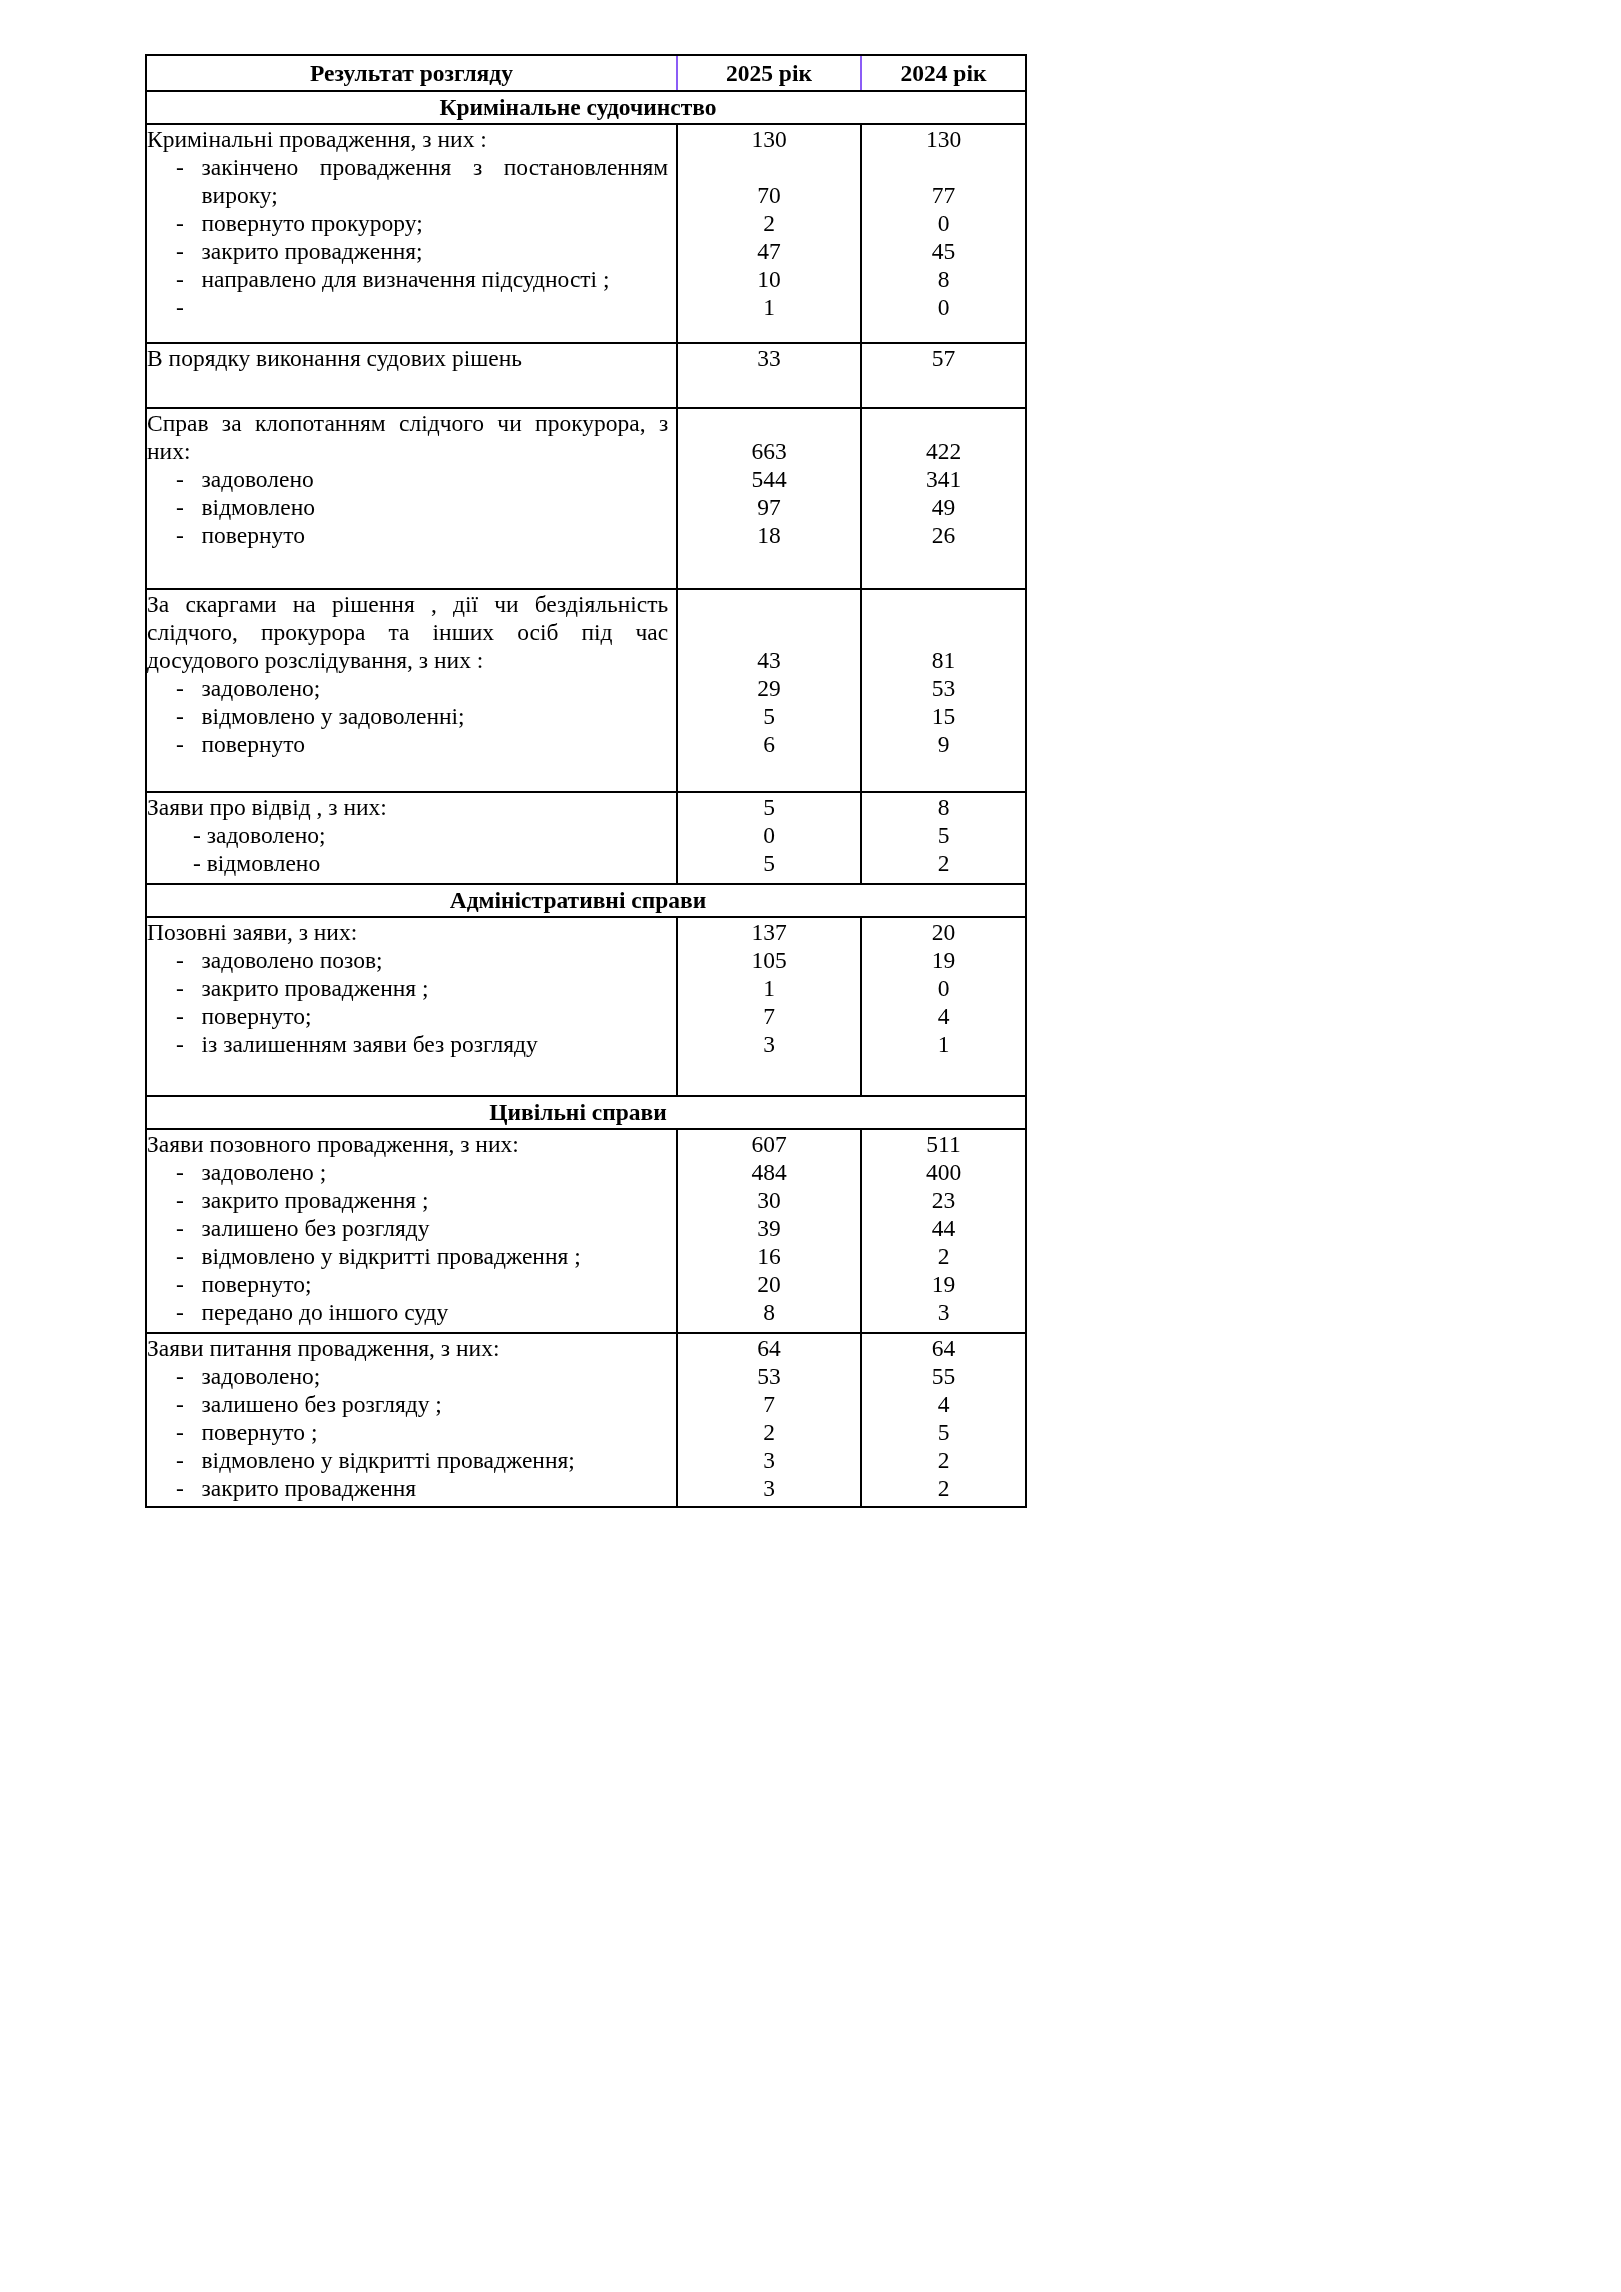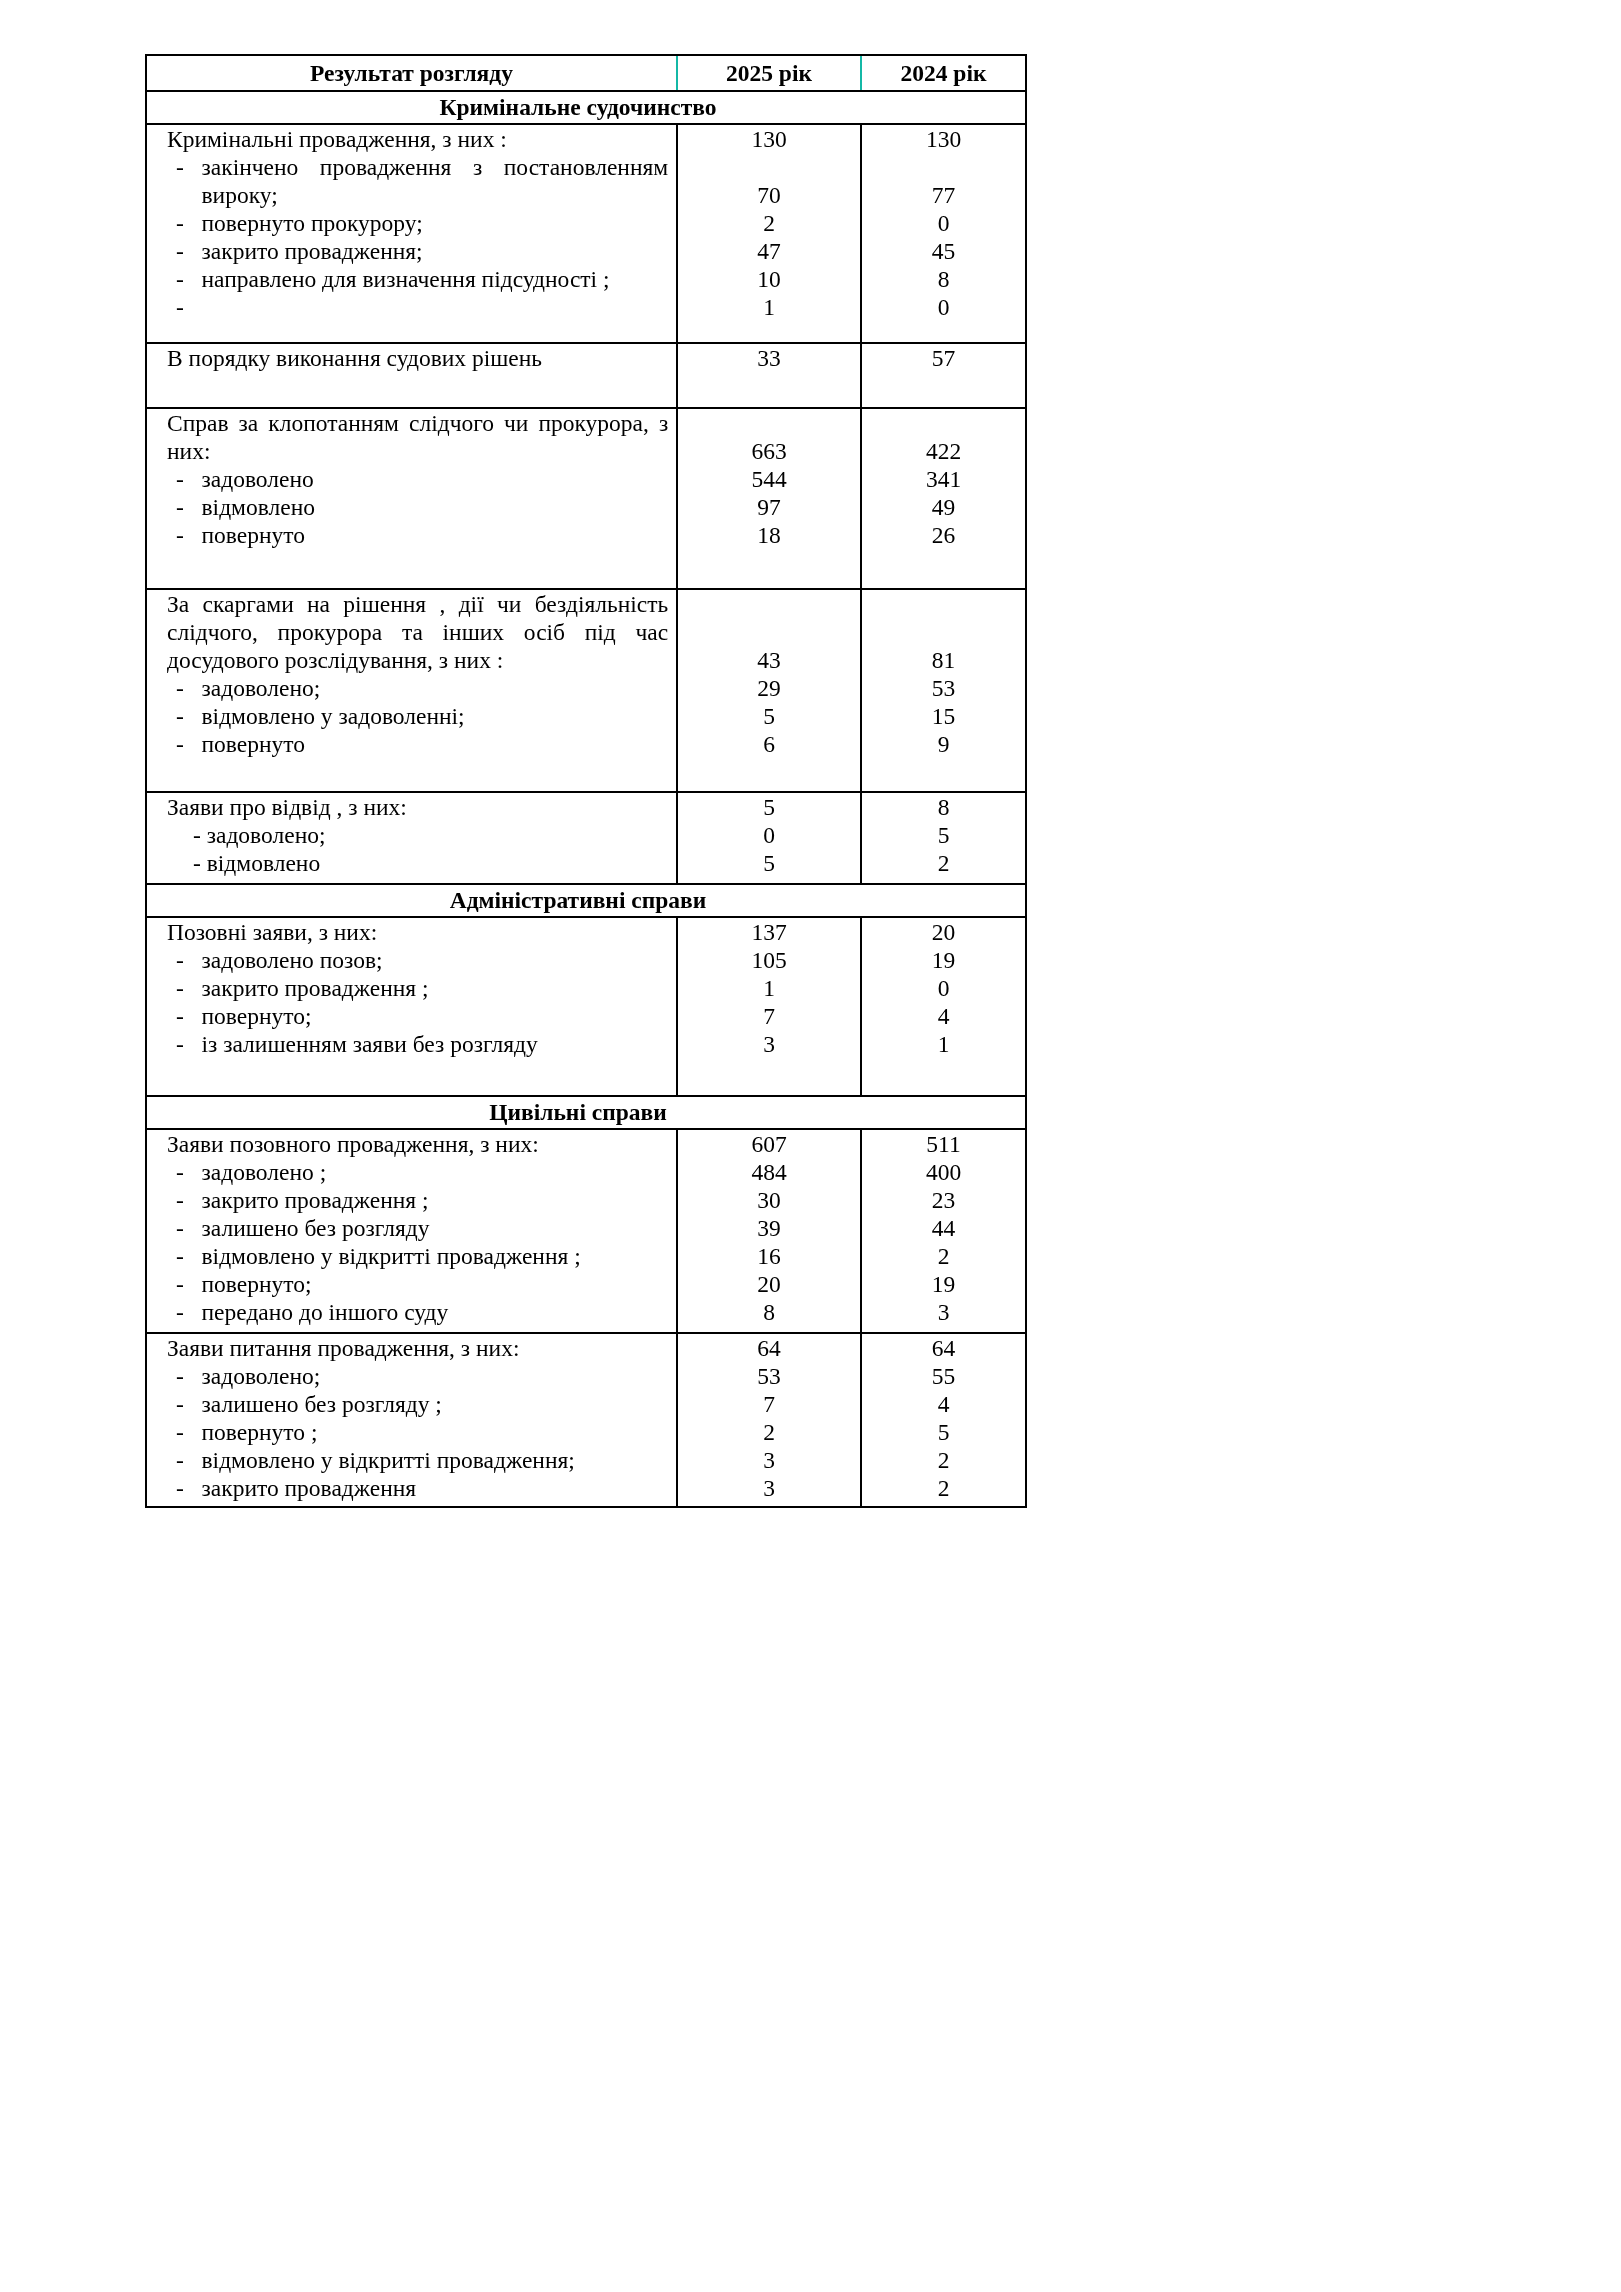--- a/index.html
+++ b/index.html
@@ -28,30 +28,30 @@
 
   .header-row, .block {
     display: grid;
     grid-template-columns: 529px 184px 165px;
   }
   .hcell {
     font-weight: bold;
     text-align: center;
     padding: 2.9px 3.9px;
   }
-  .hcell.vcol { border-left: 2px solid #14b8a6; }
+  .hcell.vcol { border-left: 2px solid #8b5cf6; }
 
   .section-row {
     font-weight: bold;
     text-align: center;
     padding: 1px 16px 2px 0;
   }
 
   .lbl { grid-column: 1; padding-right: 7.8px; }
-  .lbl.main { padding-left: 20px; text-align: justify; }
+  .lbl.main { padding-left: 0; text-align: justify; }
   .lbl.indent { padding-left: 46px; }
   .lbl.dashrow { display: flex; padding-left: 29px; }
   .dash-mark { flex: 0 0 25.5px; }
   .dash-text { flex: 1; text-align: justify; }
 
   .val {
     border-left: 2px solid #000000;
     display: flex;
     align-items: flex-end;
     justify-content: center;

